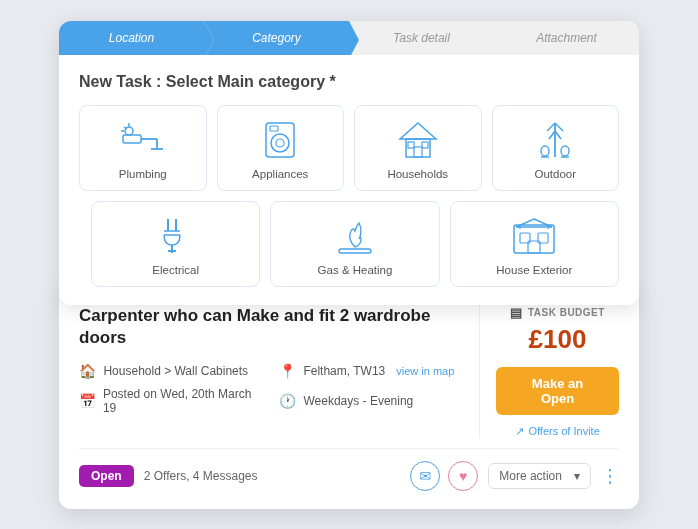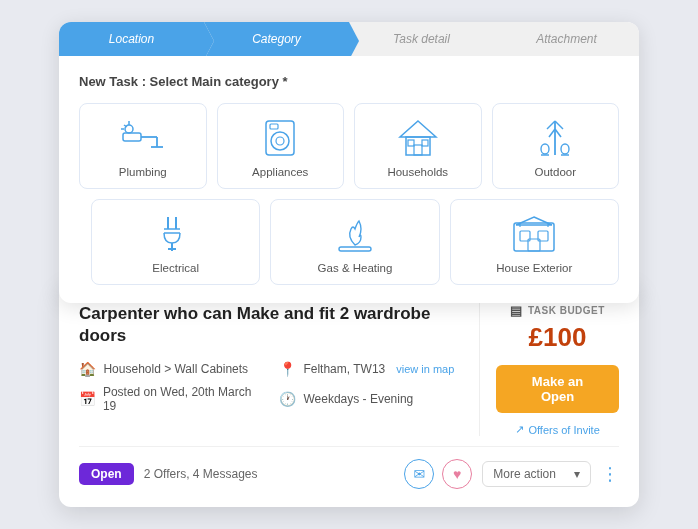--- a/index.html
+++ b/index.html
@@ -95,21 +95,21 @@
     .progress-step.active::before {
       border-left-color: #f0f0f0;
     }
 
     .progress-step.completed::before {
       border-left-color: #4aa3e8;
     }
 
     
     .new-task-title {
-      font-size: 13px;
+      font-size: 16px;
       color: #444;
       margin: 0 20px 14px 20px;
     }
 
     .new-task-title span {
       font-weight: 600;
     }
 
     
     .category-grid {
@@ -278,21 +278,21 @@
     .bottom-bar {
       display: flex;
       align-items: center;
       gap: 10px;
       border-top: 1px solid #f0f0f0;
       padding-top: 12px;
       margin-top: 10px;
     }
 
     .status-badge {
-      background: #6d28d9;
+      background: #a21caf;
       color: #fff;
       border-radius: 5px;
       padding: 4px 12px;
       font-size: 12px;
       font-weight: 600;
     }
 
     .offers-messages {
       font-size: 12px;
       color: #666;
@@ -322,21 +322,21 @@
 
     .more-action-select {
       border: 1.5px solid #ddd;
       border-radius: 6px;
       padding: 5px 10px;
       font-size: 12px;
       color: #666;
       cursor: pointer;
       display: flex;
       align-items: center;
-      gap: 18px;
+      gap: 12px;
     }
 
     .three-dots {
       color: #4aa3e8;
       font-size: 18px;
       cursor: pointer;
     }
   </style>
 </head>
 <body>

